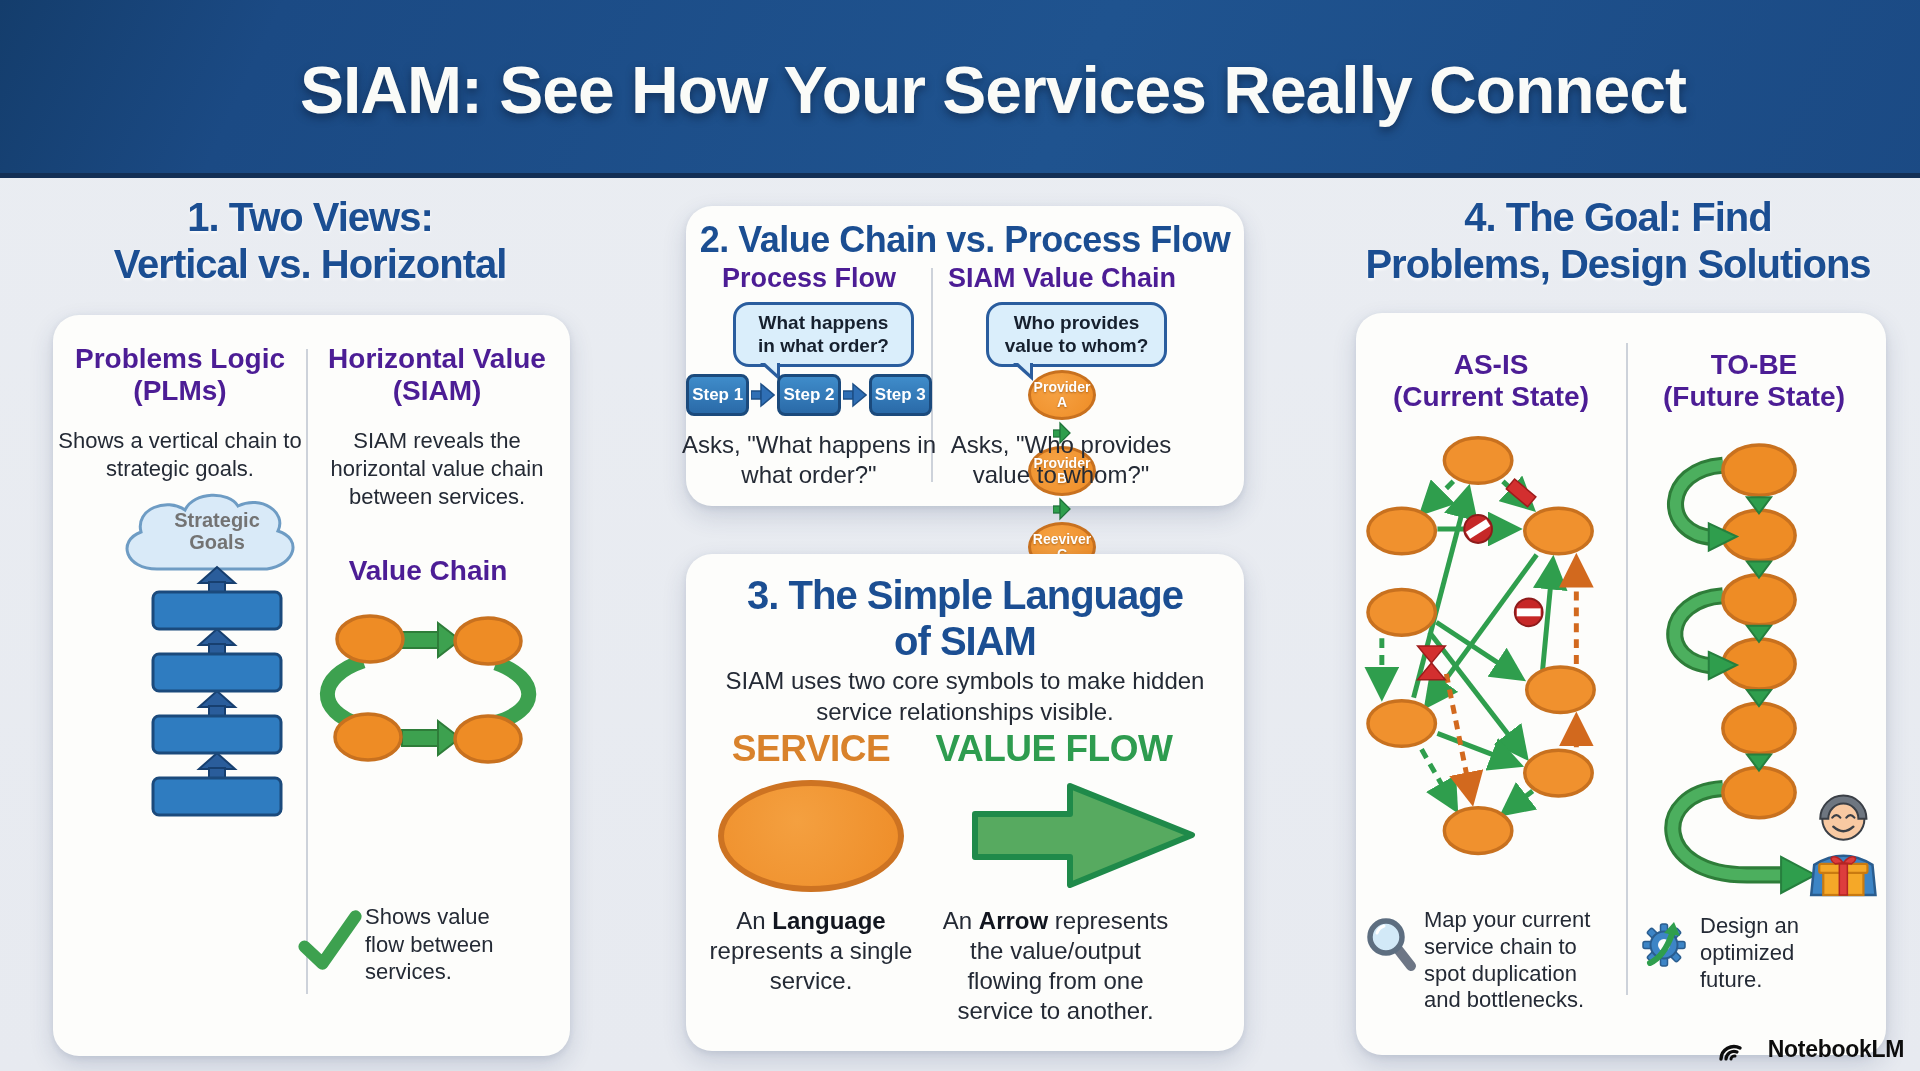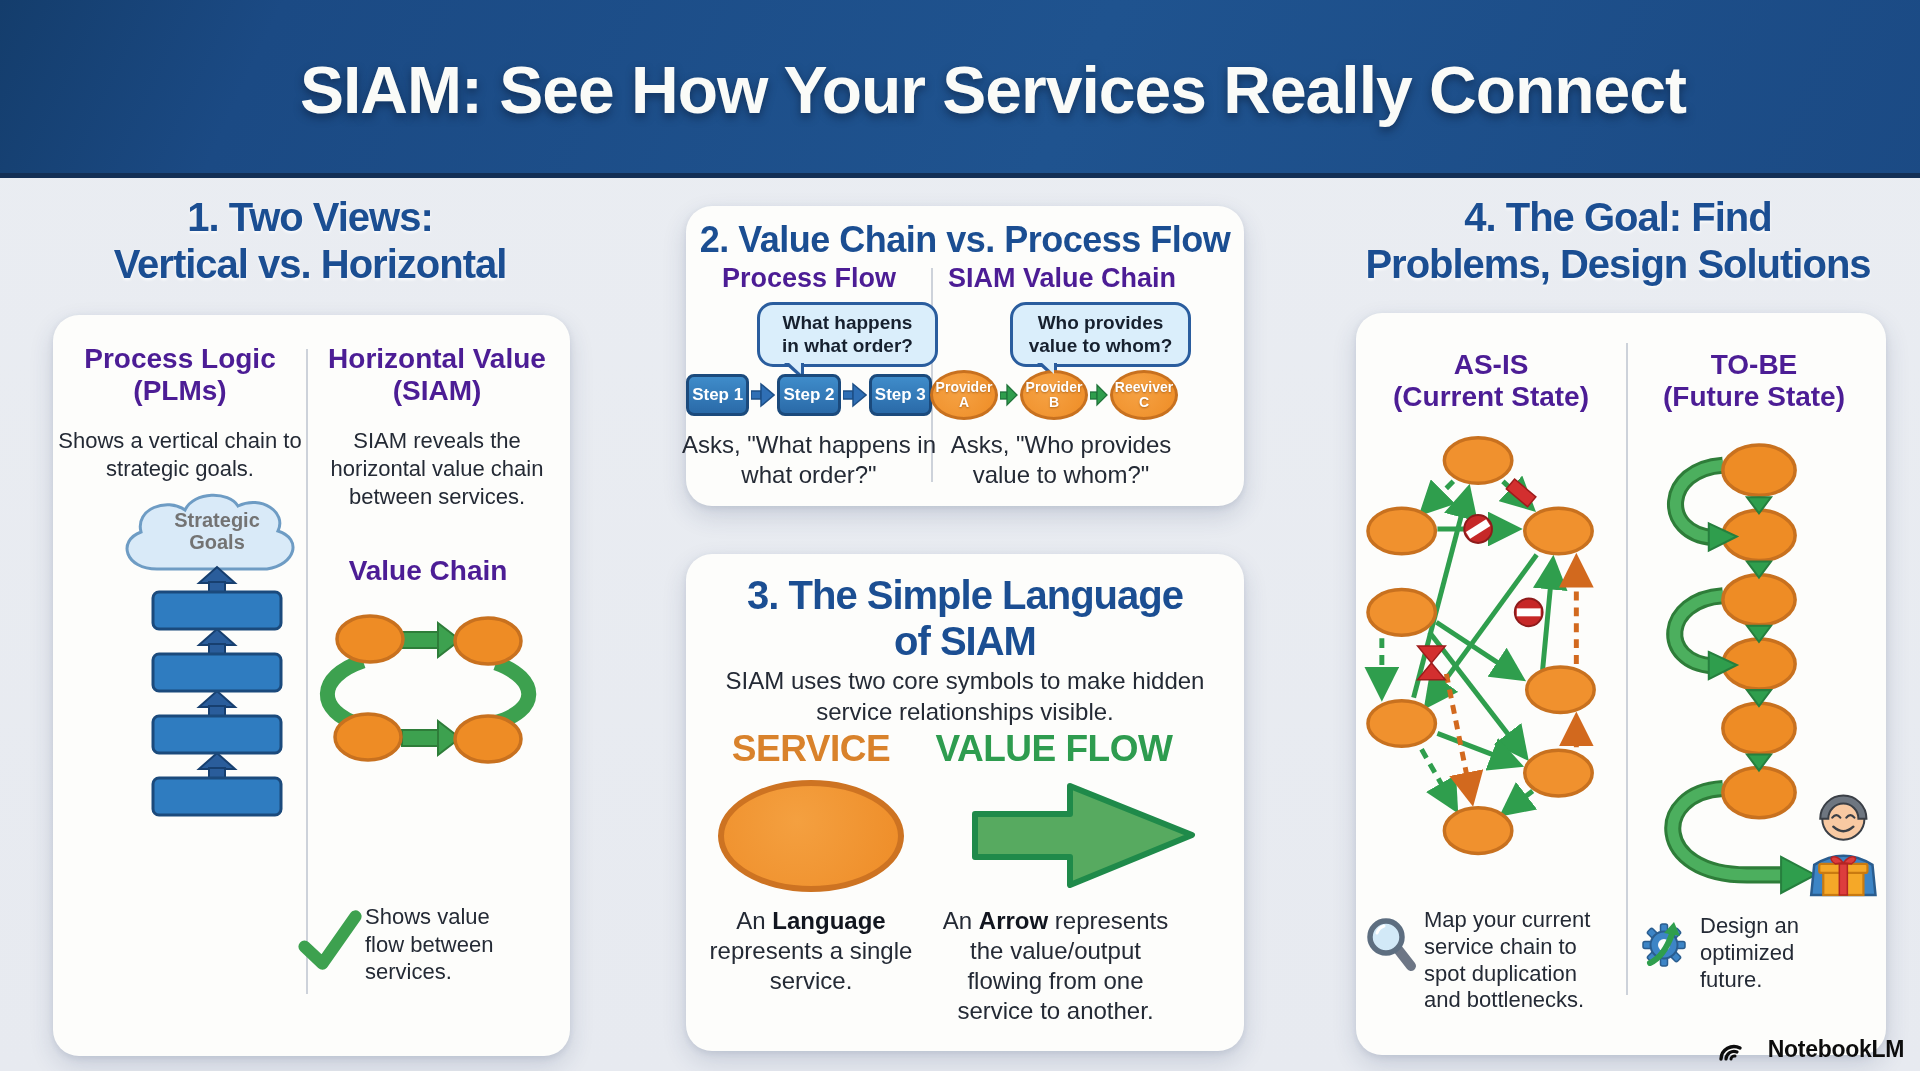--- a/index.html
+++ b/index.html
@@ -20,21 +20,21 @@
   .card{position:absolute;background:#fdfdfb;border-radius:26px;
     box-shadow:0 10px 24px rgba(38,58,98,.16),0 2px 6px rgba(38,58,98,.10);}
   .vdiv{position:absolute;width:2px;background:#cdd2da;}
   .col-title{position:absolute;text-align:center;font-weight:700;font-size:28px;line-height:1.16;color:#4c1d95;}
   .col-title span{display:block;}
   .desc{position:absolute;text-align:center;font-size:22px;line-height:1.28;font-weight:500;color:#242a35;}
   .capt{position:absolute;text-align:center;font-size:24px;line-height:1.25;font-weight:500;color:#242a35;}
   
   .bubble{position:absolute;background:#daeefb;border:3px solid #2a5d9e;border-radius:16px;
     text-align:center;font-size:19px;font-weight:700;line-height:1.2;color:#16202e;
-    padding:7px 10px 6px;margin-left:24px;}
+    padding:7px 10px 6px;}
   .bubble span{display:block;}
   .bubble::after{content:"";position:absolute;left:24px;bottom:-17px;width:0;height:0;
     border-style:solid;border-width:18px 0 0 20px;border-color:#2a5d9e transparent transparent transparent;}
   .bubble::before{content:"";position:absolute;left:28px;bottom:-10px;width:0;height:0;z-index:1;
     border-style:solid;border-width:12px 0 0 13px;border-color:#daeefb transparent transparent transparent;}
   .flow-row{position:absolute;display:flex;align-items:center;justify-content:center;}
   .step-box{width:64px;height:42px;border-radius:8px;background:linear-gradient(180deg,#3f8cca,#2a6aa8);
     border:3px solid #1b4a7c;color:#fff;font-size:17px;font-weight:700;
     display:flex;align-items:center;justify-content:center;box-sizing:border-box;}
   .node-ellipse{width:68px;height:50px;border-radius:50%;background:radial-gradient(circle at 40% 35%,#f6a345,#ee8c25);
@@ -72,21 +72,21 @@
 
   <div class="sec-heading" style="left:1326px;top:194px;width:584px;">
     <span>4. The Goal: Find</span>
     <span>Problems, Design Solutions</span>
   </div>
 
   <div class="card" style="left:53px;top:315px;width:517px;height:741px;">
     <div class="vdiv" style="left:253px;top:34px;height:645px;"></div>
 
     <div class="col-title" style="left:8px;top:28px;width:238px;">
-      <span>Process Logic</span>
+      <span>Problems Logic</span>
       <span>(PLMs)</span>
     </div>
     <div class="col-title" style="left:260px;top:28px;width:248px;">
       <span>Horizontal Value</span>
       <span>(SIAM)</span>
     </div>
 
     <div class="desc" style="left:4px;top:112px;width:246px;">Shows a vertical chain to strategic goals.</div>
     <div class="desc" style="left:258px;top:112px;width:252px;">SIAM reveals the horizontal value chain between services.</div>
 
@@ -170,21 +170,21 @@
         <polygon points="10,4 23,15 10,26" fill="#2f6fb5" stroke="#1d4f87" stroke-width="1.5"></polygon>
       </svg>
       <div class="step-box">Step 2</div>
       <svg class="mini-arrow" width="24" height="30" viewBox="0 0 24 30">
         <rect x="0" y="11" width="10" height="8" fill="#2f6fb5" stroke="#1d4f87" stroke-width="1.5"></rect>
         <polygon points="10,4 23,15 10,26" fill="#2f6fb5" stroke="#1d4f87" stroke-width="1.5"></polygon>
       </svg>
       <div class="step-box">Step 3</div>
     </div>
 
-    <div class="flow-row" style="left:244px;top:164px;width:248px;">
+    <div class="flow-row" style="left:252px;top:164px;width:248px;flex-direction:column;">
       <div class="node-ellipse">
         <span>Provider</span>
         <span>A</span>
       </div>
       <svg class="mini-arrow" width="18" height="26" viewBox="0 0 18 26">
         <rect x="0" y="10" width="7" height="7" fill="#2f9e4d" stroke="#20733a" stroke-width="1.3"></rect>
         <polygon points="7,3 17,13 7,23" fill="#2f9e4d" stroke="#20733a" stroke-width="1.3"></polygon>
       </svg>
       <div class="node-ellipse">
         <span>Provider</span>

